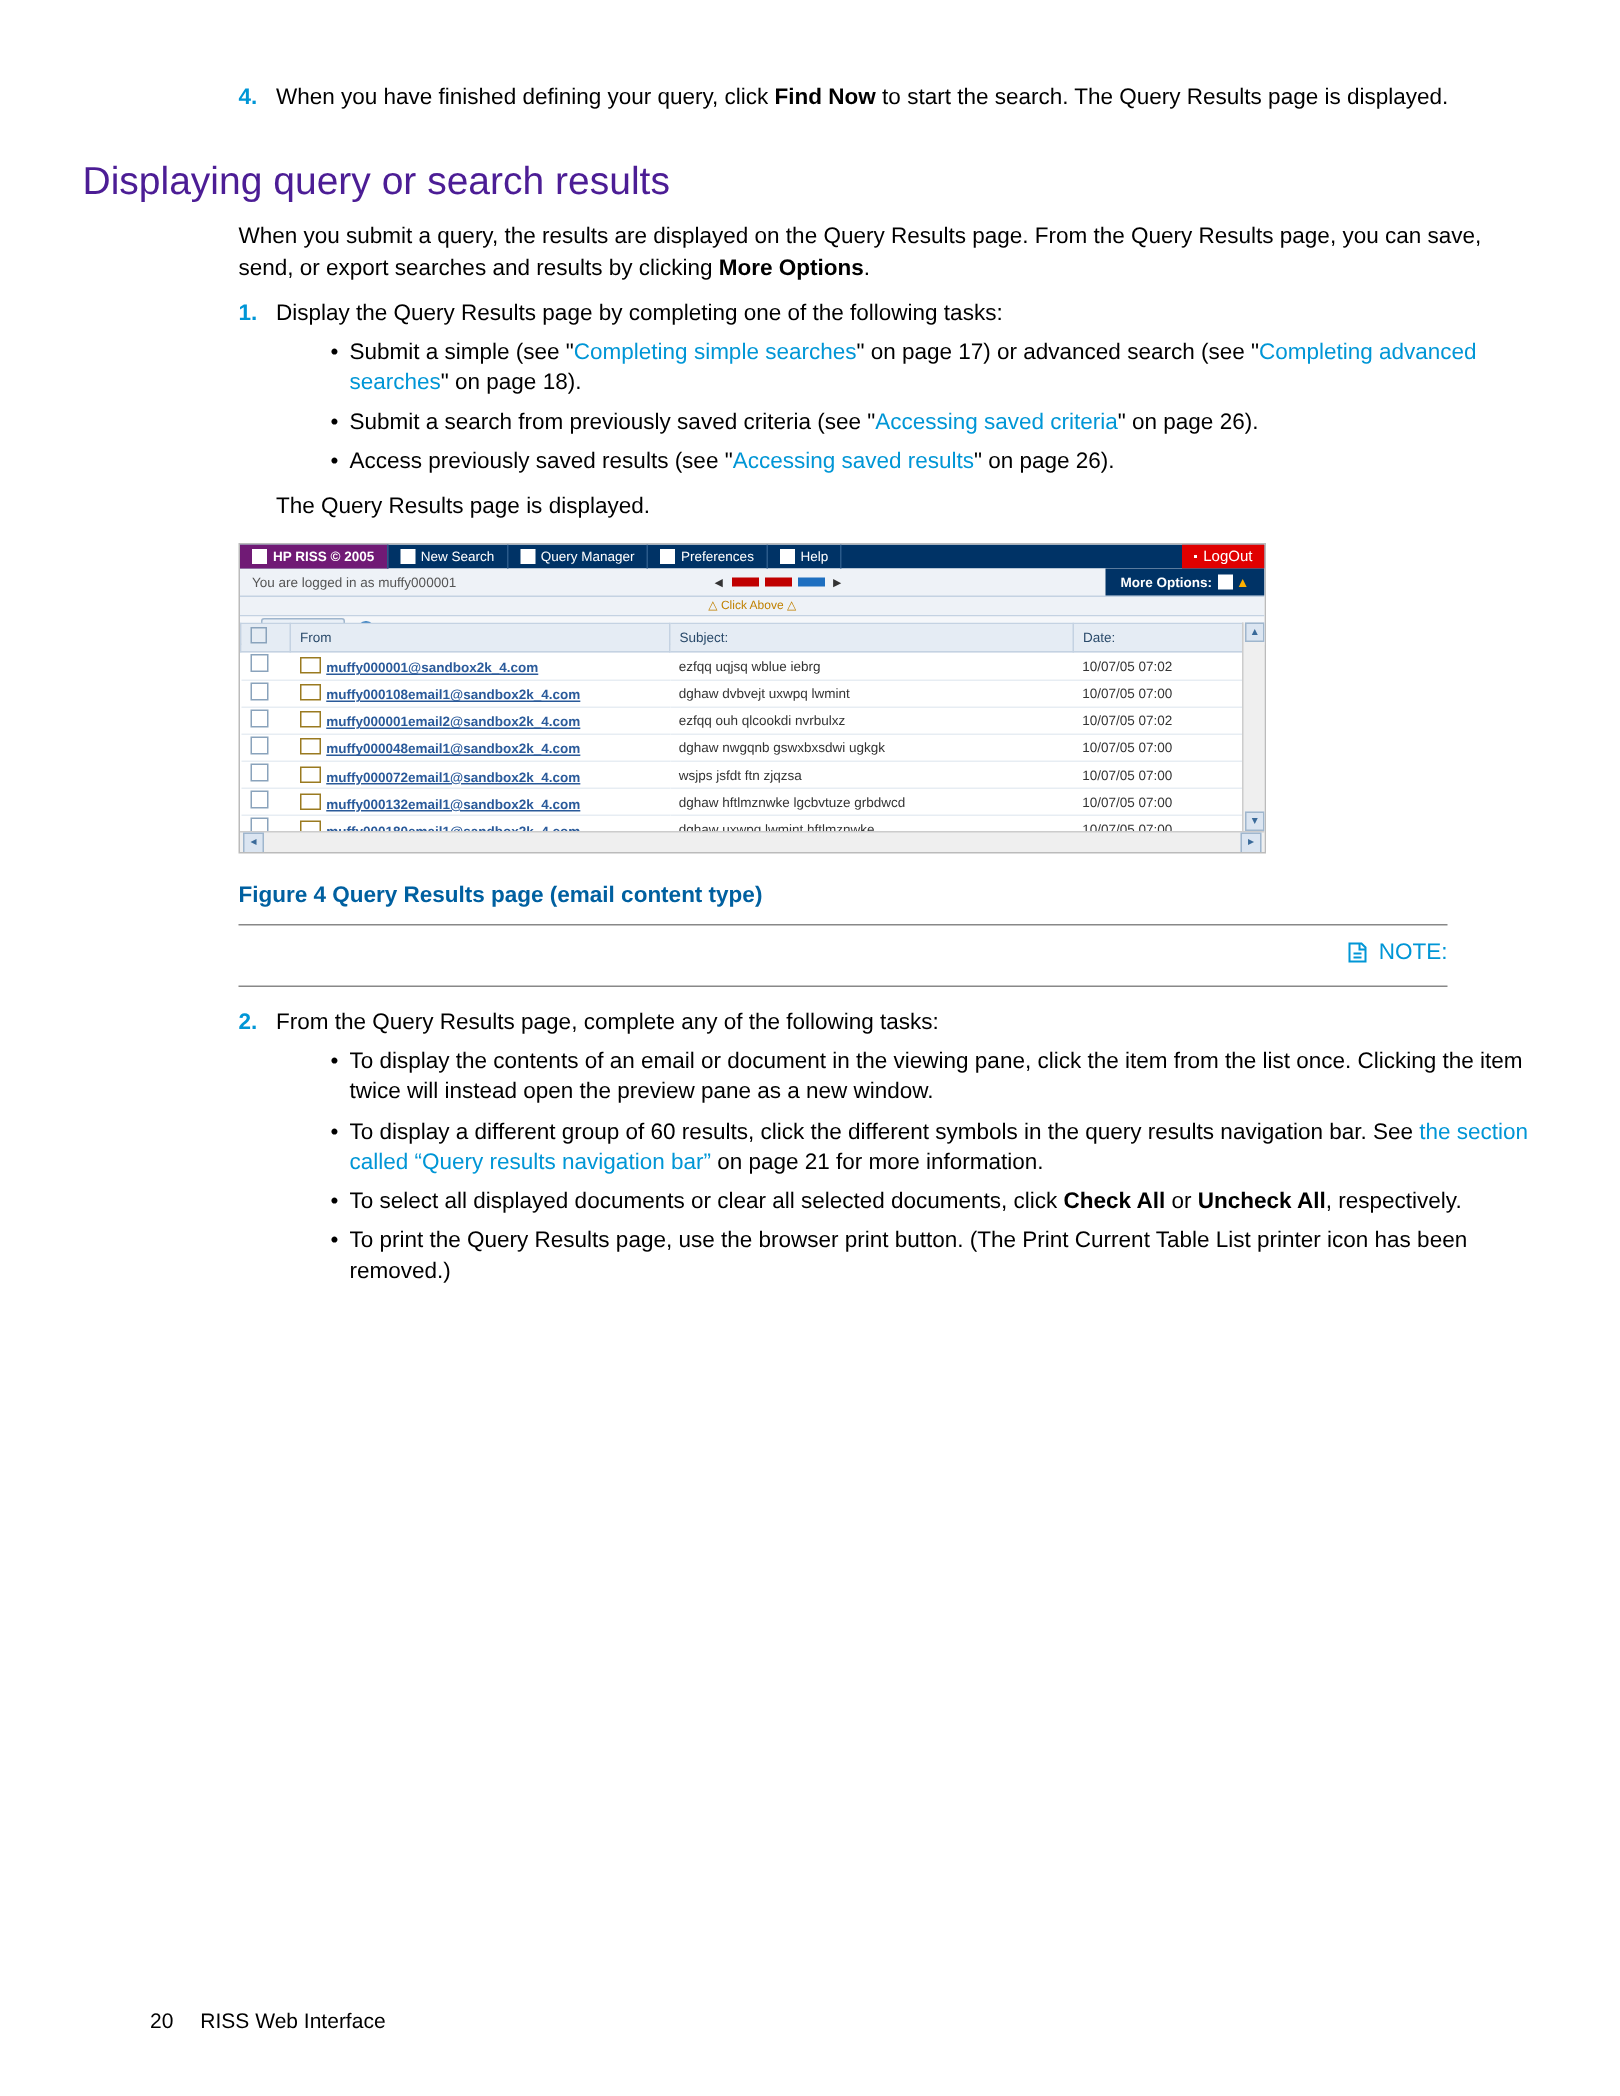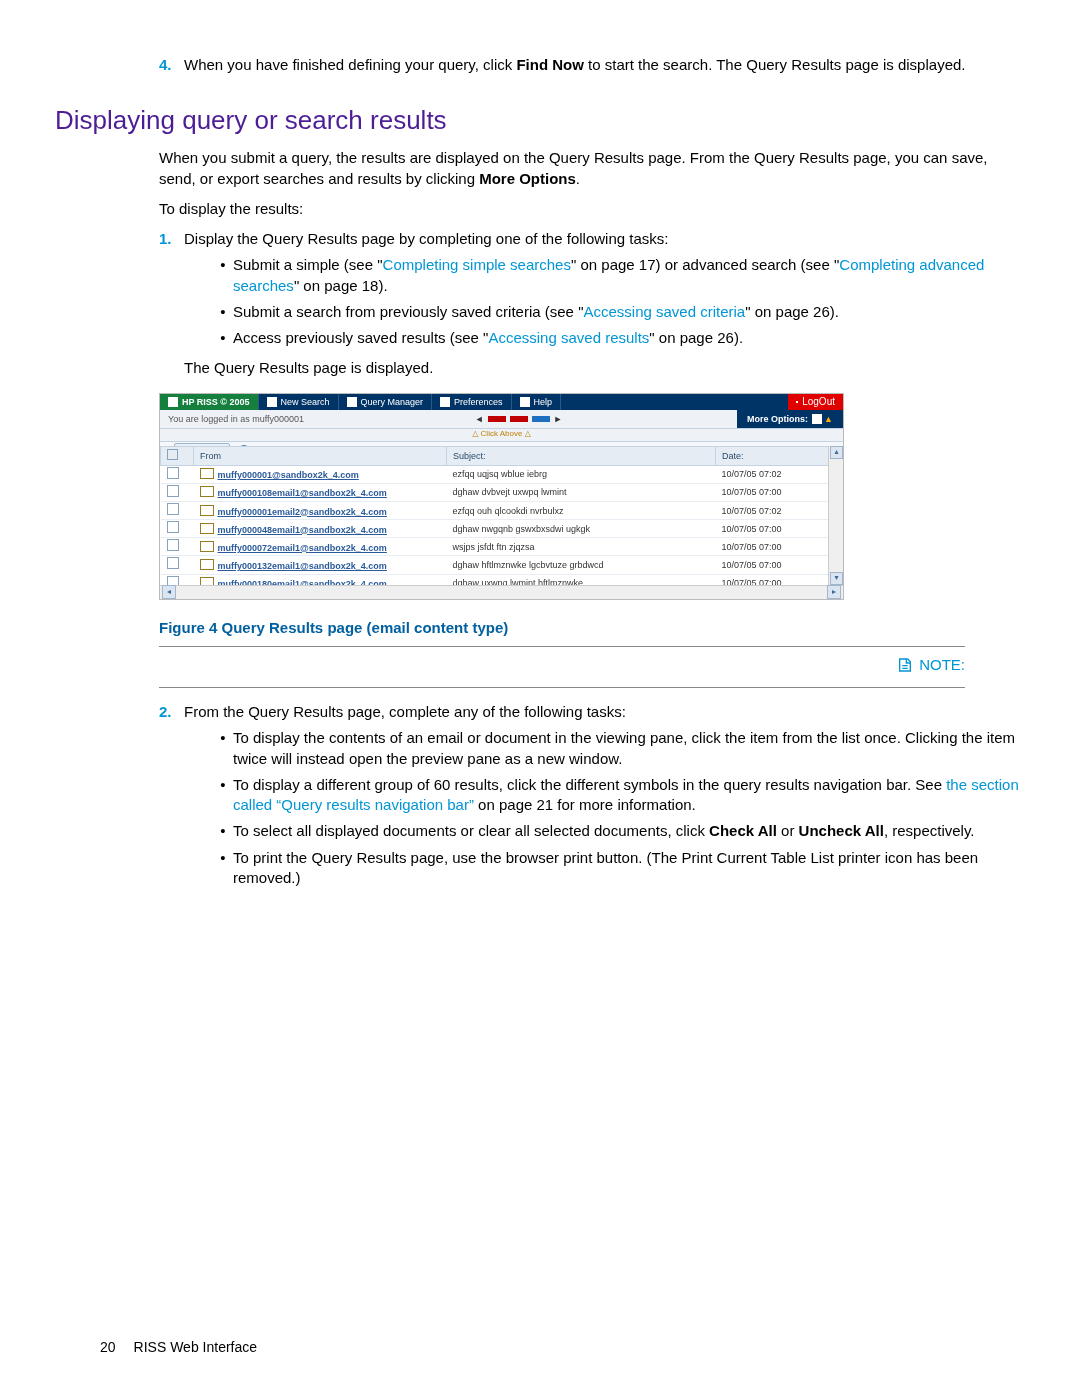--- a/index.html
+++ b/index.html
@@ -113,21 +113,21 @@
     color: #fff;
   }
   .shot .topbar .chip {
     display: flex;
     align-items: center;
     padding: 0 8px;
     gap: 4px;
     border-right: 1px solid #2a5a8a;
     font-size: 9px;
   }
-  .shot .topbar .chip.brand { background:#15803d; font-weight:bold; }
+  .shot .topbar .chip.brand { background:#701a75; font-weight:bold; }
   .shot .topbar .chip .sq {
     width:10px;height:10px;background:#fff; display:inline-block;
   }
   .shot .topbar .spacer { flex:1; }
   .shot .topbar .logout { background:#e00000; color:#fff; padding:0 8px; display:flex;align-items:center; gap:4px;}
   .shot .loginrow {
     display:flex; align-items:center; height:18px; background:#eef2f7; font-size:9px;
     border-bottom:1px solid #c4d2e2;
   }
   .shot .loginrow .left { padding-left:8px; color:#555; }
@@ -192,21 +192,20 @@
     <div>
       <span>When you have finished defining your query, click </span><b>Find Now</b><span> to start the search.  The Query Results page is displayed.</span>
     </div>
   </div>
 
   <div class="h2">Displaying query or search results</div>
 
   <div class="body-indent">
     <span>When you submit a query, the results are displayed on the Query Results page.  From the Query Results page, you can save, send, or export searches and results by clicking </span><b>More Options</b><span>.</span>
   </div>
-  <div class="body-indent" style="margin-top:10px">To display the results:</div>
 
   <div class="ol-item ol-indent" style="margin-top:10px">
     <div class="ol-num">1.</div>
     <div>Display the Query Results page by completing one of the following tasks:</div>
   </div>
 
   <div style="margin-left:158px">
     <div class="bullet-row">
       <div class="bullet-dot"></div>
       <div>

